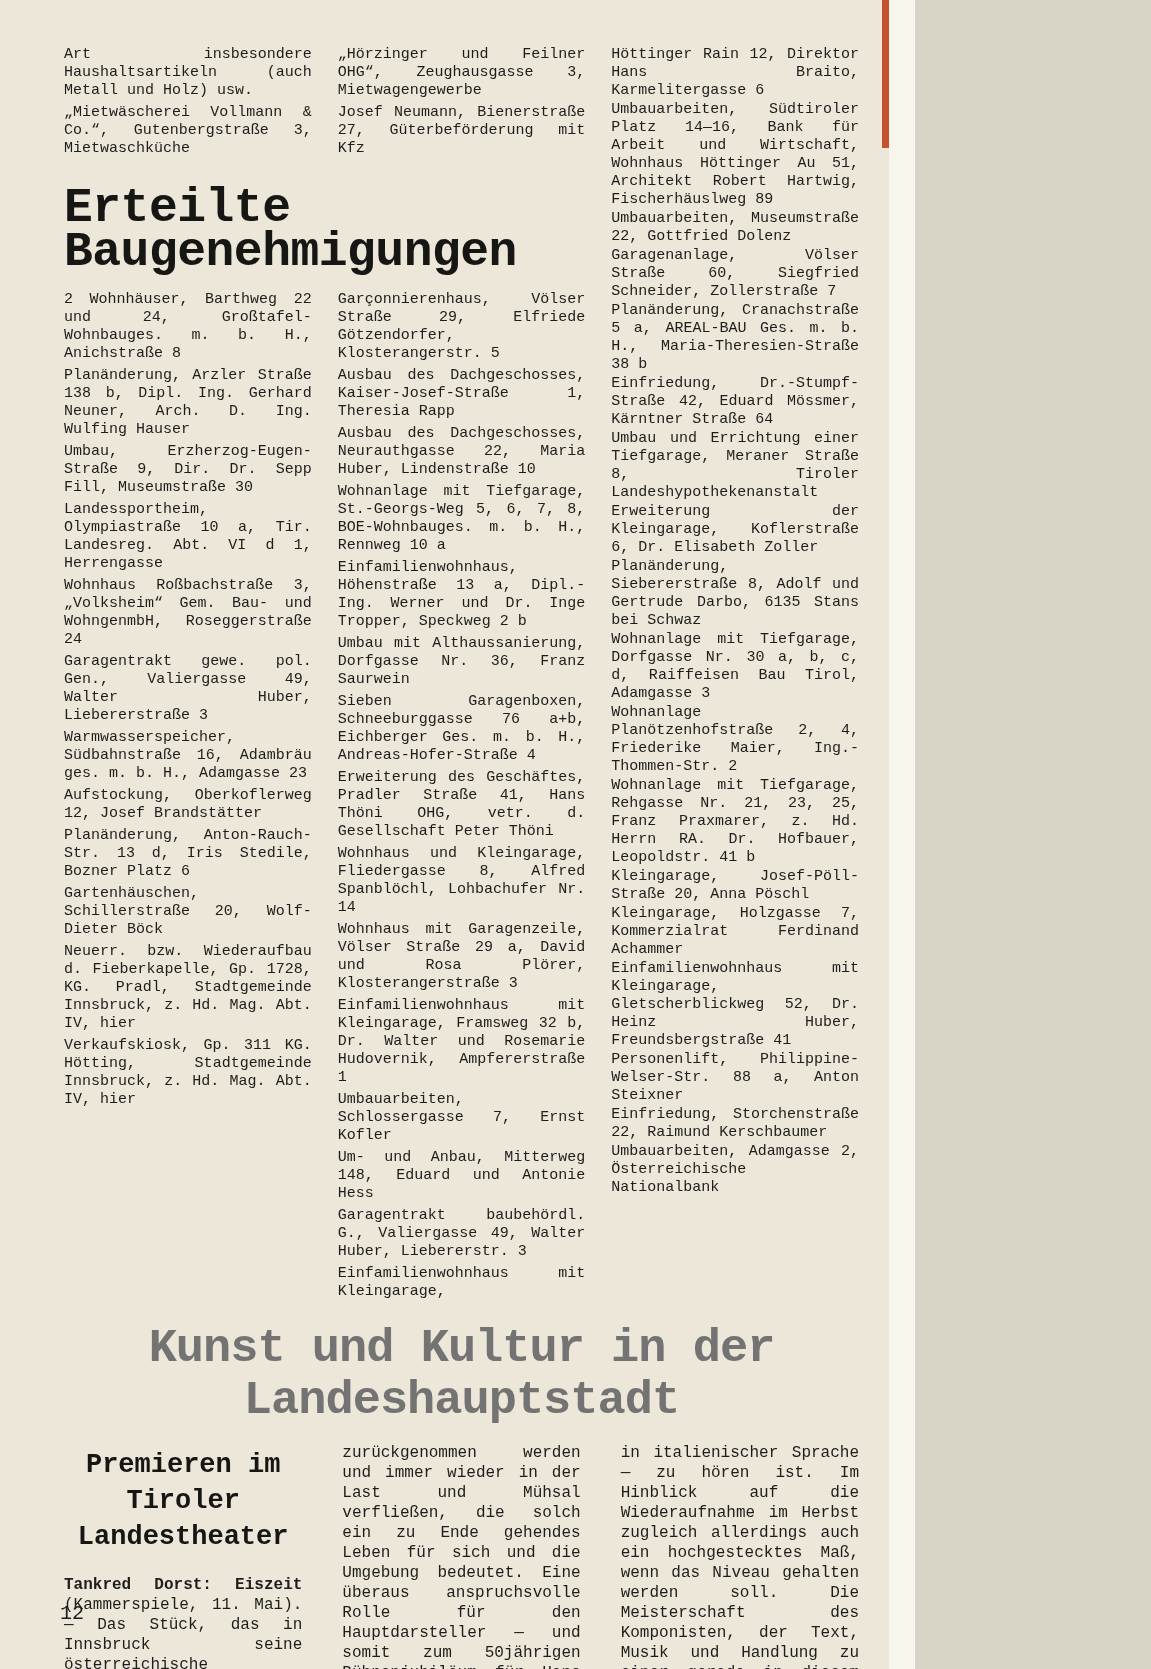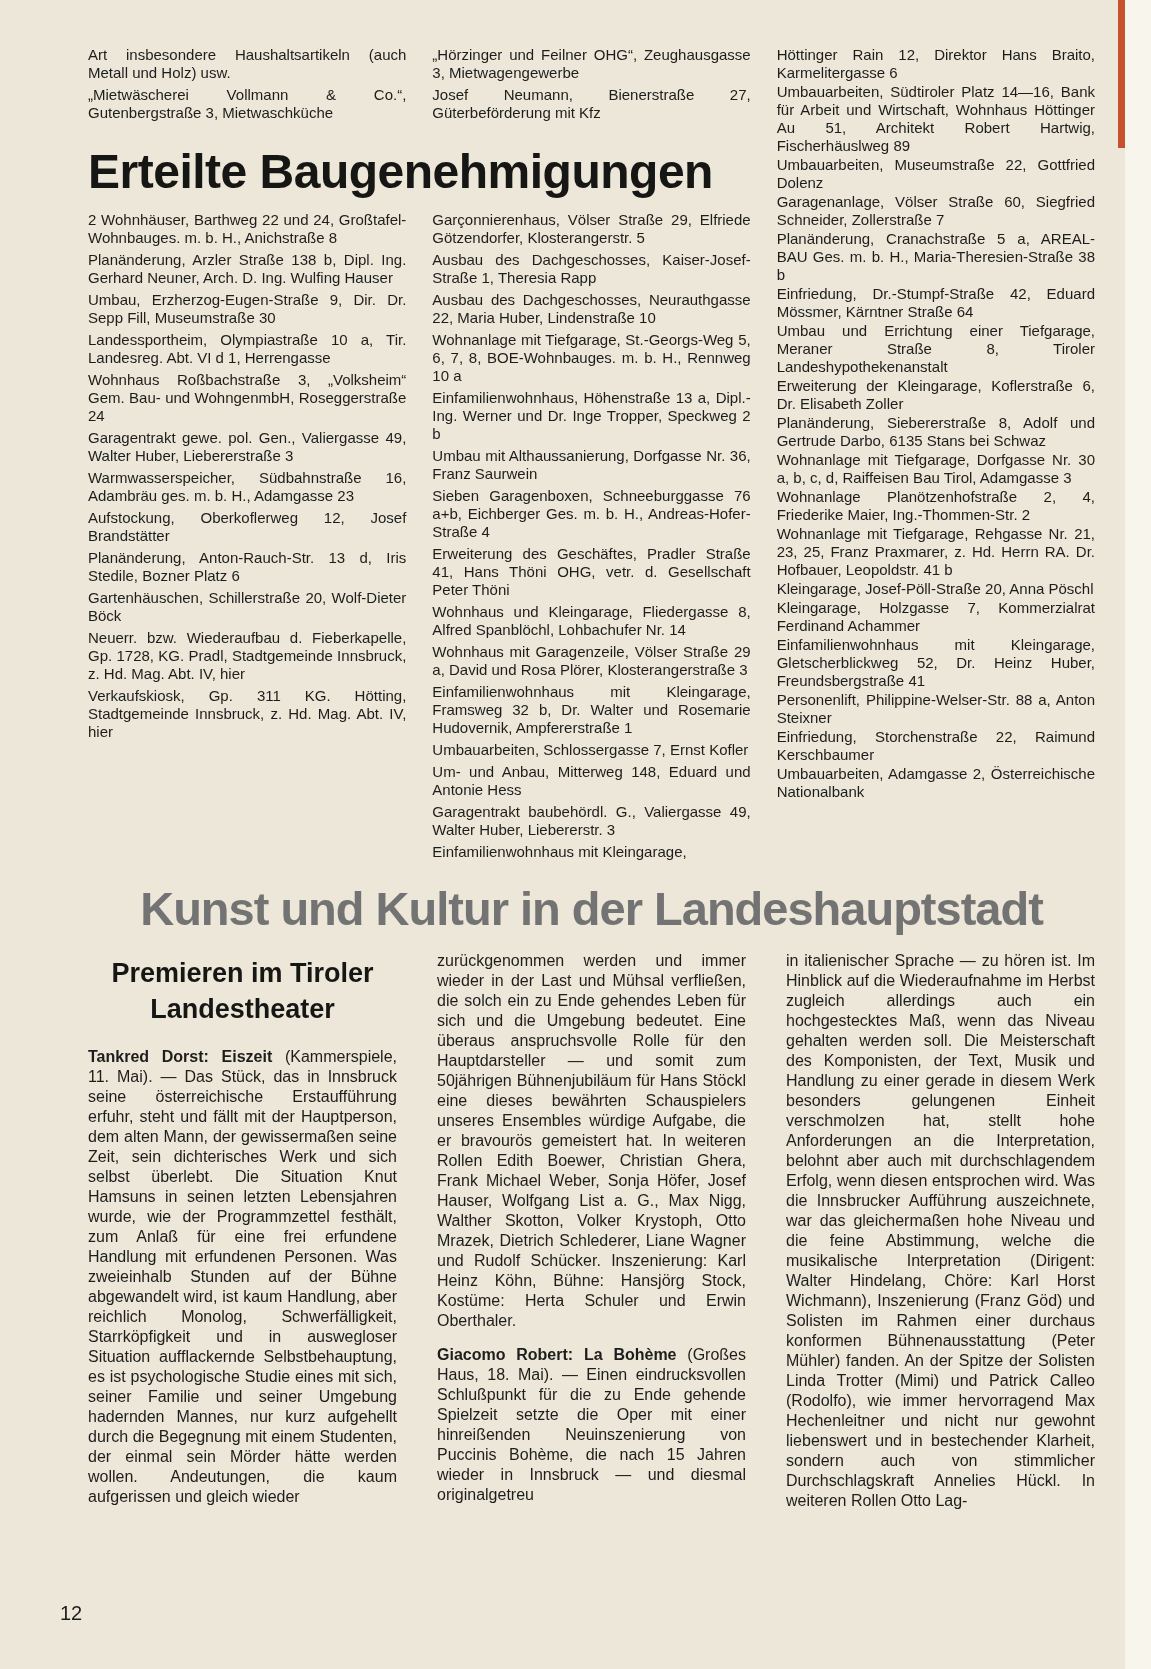--- a/index.html
+++ b/index.html
@@ -1,23 +1,23 @@
 <!DOCTYPE html>
 <html lang="de"><head>
 <meta charset="utf-8">
 <style>
   html, body { margin: 0; padding: 0; background: #d8d4c6; }
   .page {
     position: relative;
-    width: 1151px;
+    width: 915px;
     height: 1669px;
     background: #ece7d8;
     box-sizing: border-box;
-    padding: 46px 56px 0 88px;
-    font-family: Liberation Sans, sans-serif;
+    padding: 46px 56px 0 64px;
+    font-family: Liberation Mono, monospace;
     color: #1d1d1b;
     overflow: hidden;
   }
   .paper-edge {
     position: absolute; top: 0; right: 0;
     width: 26px; height: 100%;
     background: #f8f5ec;
   }
   .edge-mark {
     position: absolute; top: 0; right: 26px;

